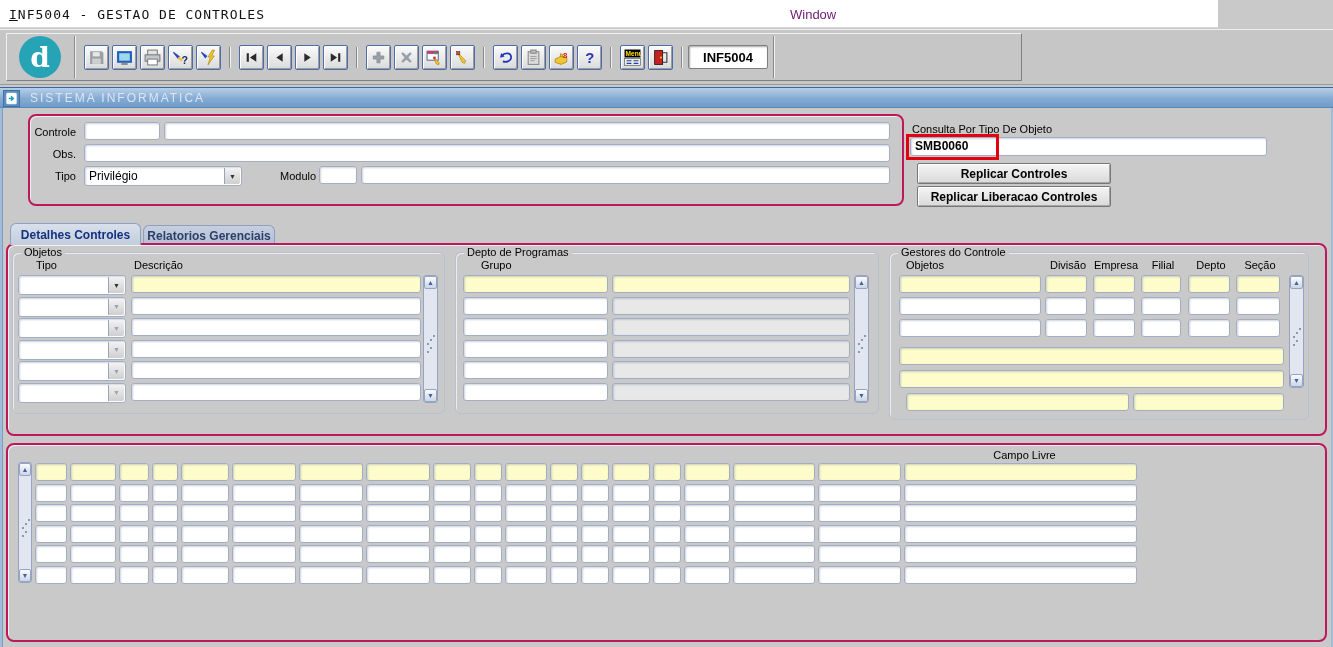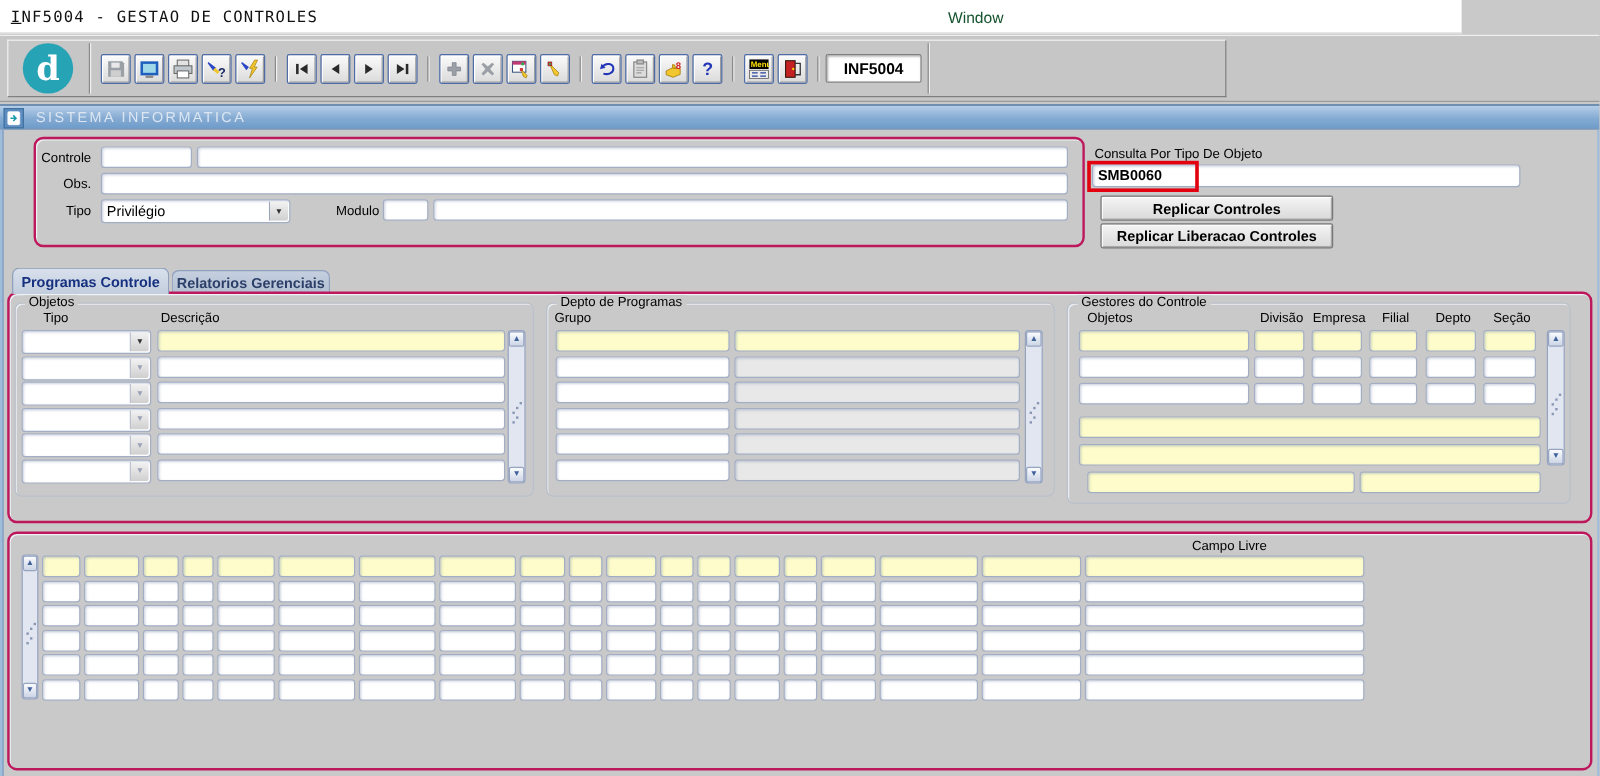--- a/index.html
+++ b/index.html
@@ -3,21 +3,21 @@
 <meta charset="utf-8">
 <style>
   * { margin:0; padding:0; box-sizing:border-box; }
   html,body { width:1333px; height:647px; overflow:hidden; }
   body { font-family:"Liberation Sans", sans-serif; background:#c9c9c9; position:relative; }
 
   
   .titlebar { position:absolute; left:0; top:0; width:1218px; height:28px; background:#ffffff; border-bottom:1px solid #d6d6d6; }
   .title-text { position:absolute; left:9px; top:7px; font:13px "DejaVu Sans Mono", monospace; color:#111; letter-spacing:1px; display:inline-block; }
   .title-text::first-letter { text-decoration:underline; }
-  .window-menu { position:absolute; left:790px; top:7px; font:13px "Liberation Sans",sans-serif; color:#14532d; }
+  .window-menu { position:absolute; left:790px; top:7px; font:13px "Liberation Sans",sans-serif; color:#701a75; }
 
   
   .toolbar-strip { position:absolute; left:0; top:29px; width:1333px; height:56px; background:#c6c6c6; border-top:1px solid #efefef; border-bottom:1px solid #9a9a9a; }
   .toolbar { position:absolute; left:6px; top:3px; width:1016px; height:48px; background:#c6c6c6; border:1px solid; border-color:#f0f0f0 #7f7f7f #7f7f7f #f0f0f0; display:flex; align-items:center; padding:0 4px; }
   .tsep { width:2px; align-self:stretch; margin:2px 5px; border-left:1px solid #8a8a8a; border-right:1px solid #f0f0f0; }
   .tgroup { display:flex; align-items:center; gap:3px; padding:0 3px; }
   .tbtn { width:25px; height:25px; background:linear-gradient(#fbfbfb,#dadada); border:1px solid #4d6ca8; border-radius:2px; box-shadow:inset 1px 1px 0 #ffffff, inset -1px -1px 0 #9c9c9c; display:flex; align-items:center; justify-content:center; cursor:default; }
   .tbtn svg { width:17px; height:17px; }
   .logo-box { width:58px; height:44px; display:flex; align-items:center; justify-content:center; }
   .logo-circle { width:42px; height:42px; border-radius:50%; background:#27a3b6; color:#ffffff; font:bold 28px "DejaVu Serif", serif; display:flex; align-items:center; justify-content:center; }
@@ -287,21 +287,21 @@
 <span class="label" style="left:280px; top:170px;">Modulo</span>
 <div class="field" style="left:319px; top:166px; width:38px;"></div>
 <div class="field" style="left:361px; top:166px; width:529px;"></div>
 
 <span class="label" style="left:912px; top:123px;">Consulta Por Tipo De Objeto</span>
 <div class="field" style="left:910px; top:137px; width:357px; height:19px; font-weight:bold;">SMB0060</div>
 <div class="red-annotation"></div>
 <div class="formbtn" style="left:917px; top:163px; width:194px;">Replicar Controles</div>
 <div class="formbtn" style="left:917px; top:186px; width:194px;">Replicar Liberacao Controles</div>
 
-<div class="tab active" style="left:10px; width:131px;">Programas Controle</div>
+<div class="tab active" style="left:10px; width:131px;">Detalhes Controles</div>
 <div class="tab" style="left:143px; width:132px;">Relatorios Gerenciais</div>
 
 <div class="frame" style="left:6px; top:243px; width:1321px; height:193px;"></div>
 
 <div class="groupbox" style="left:12px; top:252px; width:433px; height:162px;text-align:center;">
   <span class="legend">Objetos</span>
   <span class="cell-label" style="left:23px; top:6px;">Tipo</span>
   <span class="cell-label" style="left:121px; top:6px;">Descrição</span>
   <div id="objetos-rows">
       <div class="combo yellow" style="left: 5px; top: 22px; width: 108px; position: absolute;">
@@ -331,21 +331,21 @@
     </div>
   <div class="vscroll" style="left:410px; top:22px; height:128px;">
     <div class="sb-btn sb-up">▲</div>
     <div class="sb-grip"></div>
     <div class="sb-btn sb-down">▼</div>
   </div>
 </div>
 
 <div class="groupbox" style="left:455px; top:252px; width:424px; height:162px;">
   <span class="legend">Depto de Programas</span>
-  <span class="cell-label" style="left:6px; top:6px;">Grupo</span>
+  <span class="cell-label" style="left:25px; top:6px;">Grupo</span>
   <div id="grupo-rows">
       <div class="field yellow" style="left: 7px; top: 22px; width: 145px; position: absolute;"></div>
       <div class="field yellow" style="left: 156px; top: 22px; width: 238px; position: absolute;"></div>
       <div class="field" style="left: 7px; top: 43.5px; width: 145px; position: absolute;"></div>
       <div class="field gray" style="left: 156px; top: 43.5px; width: 238px; position: absolute;"></div>
       <div class="field" style="left: 7px; top: 65px; width: 145px; position: absolute;"></div>
       <div class="field gray" style="left: 156px; top: 65px; width: 238px; position: absolute;"></div>
       <div class="field" style="left: 7px; top: 86.5px; width: 145px; position: absolute;"></div>
       <div class="field gray" style="left: 156px; top: 86.5px; width: 238px; position: absolute;"></div>
       <div class="field" style="left: 7px; top: 108px; width: 145px; position: absolute;"></div>

